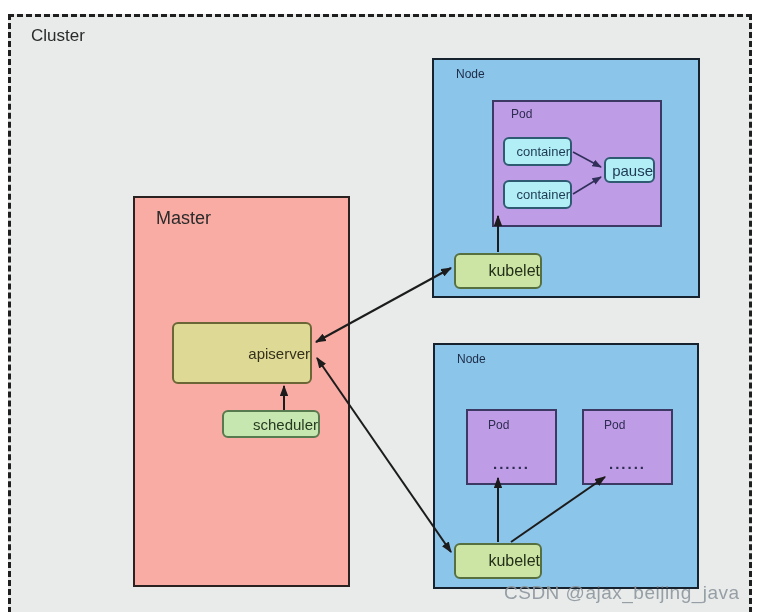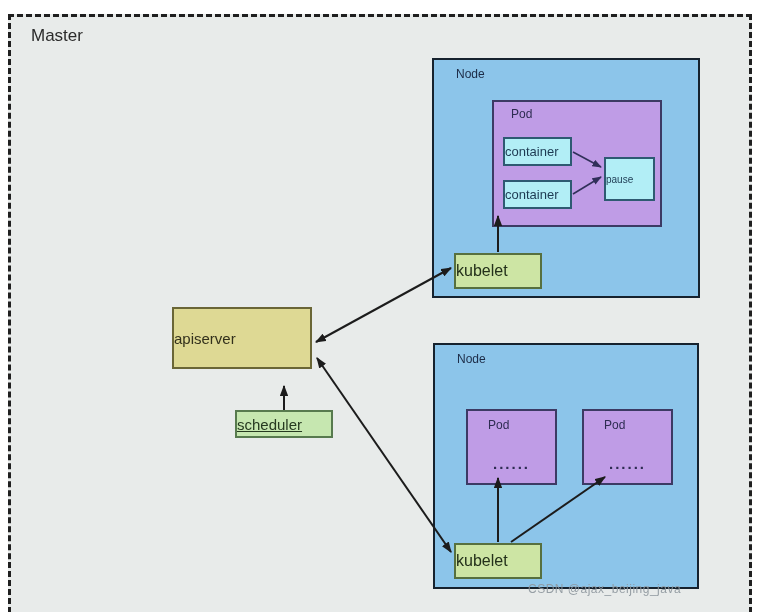--- a/index.html
+++ b/index.html
@@ -36,67 +36,70 @@
   .pod-label{position:absolute;left:17px;top:5px;font-size:12px;color:var(--pod_text);}
   .pod-small{width:91px;height:76px;top:409px;}
   .pod-1{left:466px;}
   .pod-2{left:582px;}
   .pod-small .pod-label{left:20px;top:7px;}
   .pod-dots{
     position:absolute;left:0;right:0;top:44px;text-align:center;
     font-size:15px;font-weight:bold;letter-spacing:2px;color:var(--pod_text);
   }
   .chip{
-    display:flex;align-items:center;justify-content:flex-start;
+    display:flex;align-items:center;justify-content:flex-end;border-radius:6px;
   }
   .container-box{
     left:503px;width:69px;height:29px;
     background:var(--container_bg);border:2px solid var(--container_border);
     font-size:13px;color:var(--container_text);
   }
   .container-1{top:137px;}
   .container-2{top:180px;}
   .pause-box{
-    left:604px;top:157px;width:51px;height:44px;
+    left:604px;top:157px;width:51px;height:26px;
     background:var(--pause_bg);border:2px solid var(--container_border);
-    font-size:10px;color:var(--container_text);
+    font-size:15px;color:var(--container_text);
   }
   .kubelet{
     width:88px;height:36px;
     background:var(--kubelet_bg);border:2px solid var(--kubelet_border);
     font-size:16px;color:#23301a;
   }
   .kubelet-top{left:454px;top:253px;}
   .kubelet-bottom{left:454px;top:543px;}
   .apiserver{
-    left:172px;top:307px;width:140px;height:62px;
+    left:172px;top:322px;width:140px;height:62px;
     background:var(--apiserver_bg);border:2px solid var(--apiserver_border);
     font-size:15px;color:#33311c;
   }
   .scheduler{
-    left:235px;top:410px;width:98px;height:28px;
+    left:222px;top:410px;width:98px;height:28px;
     background:var(--scheduler_bg);border:2px solid var(--scheduler_border);
-    font-size:15px;color:#263a20;text-decoration:underline;
+    font-size:15px;color:#263a20;
   }
   .overlay{position:absolute;left:0;top:0;pointer-events:none;}
   .watermark{
-    position:absolute;left:528px;top:582px;
-    font-size:12px;color:var(--watermark_color);opacity:.9;
+    position:absolute;left:504px;top:582px;
+    font-size:19px;color:var(--watermark_color);opacity:.9;
     white-space:nowrap;letter-spacing:.5px;
   }
 </style>
 </head>
 <body>
 
 <div class="stage" style="--canvas_bg: #ffffff; --cluster_bg: #e8ebea; --cluster_border: #1f1f1f; --master_bg: #f9aca4; --master_border: #2a2220; --node_bg: #8cc5ea; --node_border: #16222e; --pod_bg: #bf9ce6; --pod_border: #3c3a64; --container_bg: #b2eef6; --container_border: #2e5a72; --pause_bg: #b2eef6; --kubelet_bg: #cde5a4; --kubelet_border: #57703f; --scheduler_bg: #c6e7b0; --scheduler_border: #577a4e; --apiserver_bg: #ded994; --apiserver_border: #6a6636; --arrow: #1c1c1c; --pod_arrow: #31305a; --label_dark: #2b2b2b; --node_text: #1c2b46; --pod_text: #2e2c52; --container_text: #1d3a52; --watermark_color: #8e979e;">
 
   <div class="cluster">
-    <span class="cluster-label">Master</span>
+    <span class="cluster-label">Cluster</span>
   </div>
 
+  <div class="box master">
+    <span class="master-label">Master</span>
+  </div>
   <div class="box chip apiserver">
     <span>apiserver</span>
   </div>
   <div class="box chip scheduler">
     <span>scheduler</span>
   </div>
 
   <div class="box node node-top">
     <span class="node-label">Node</span>
   </div>

